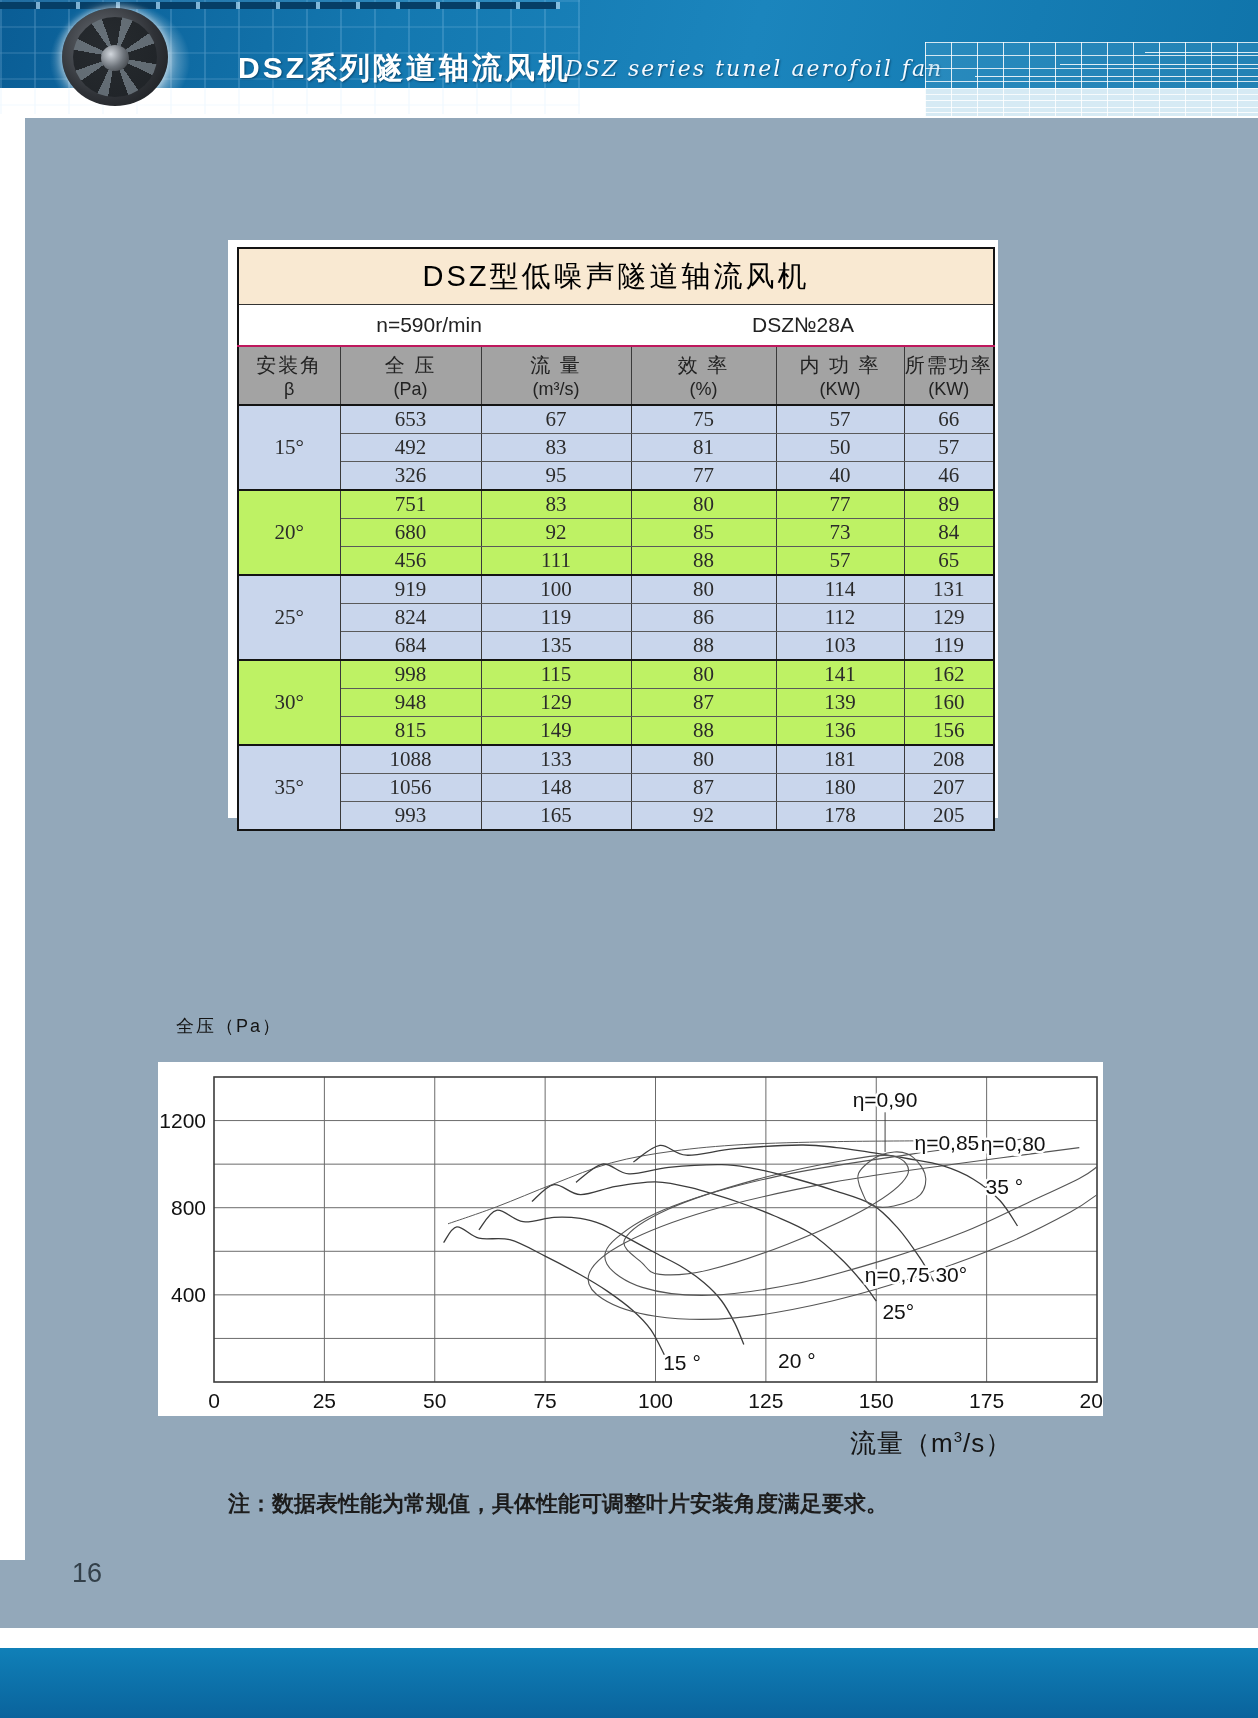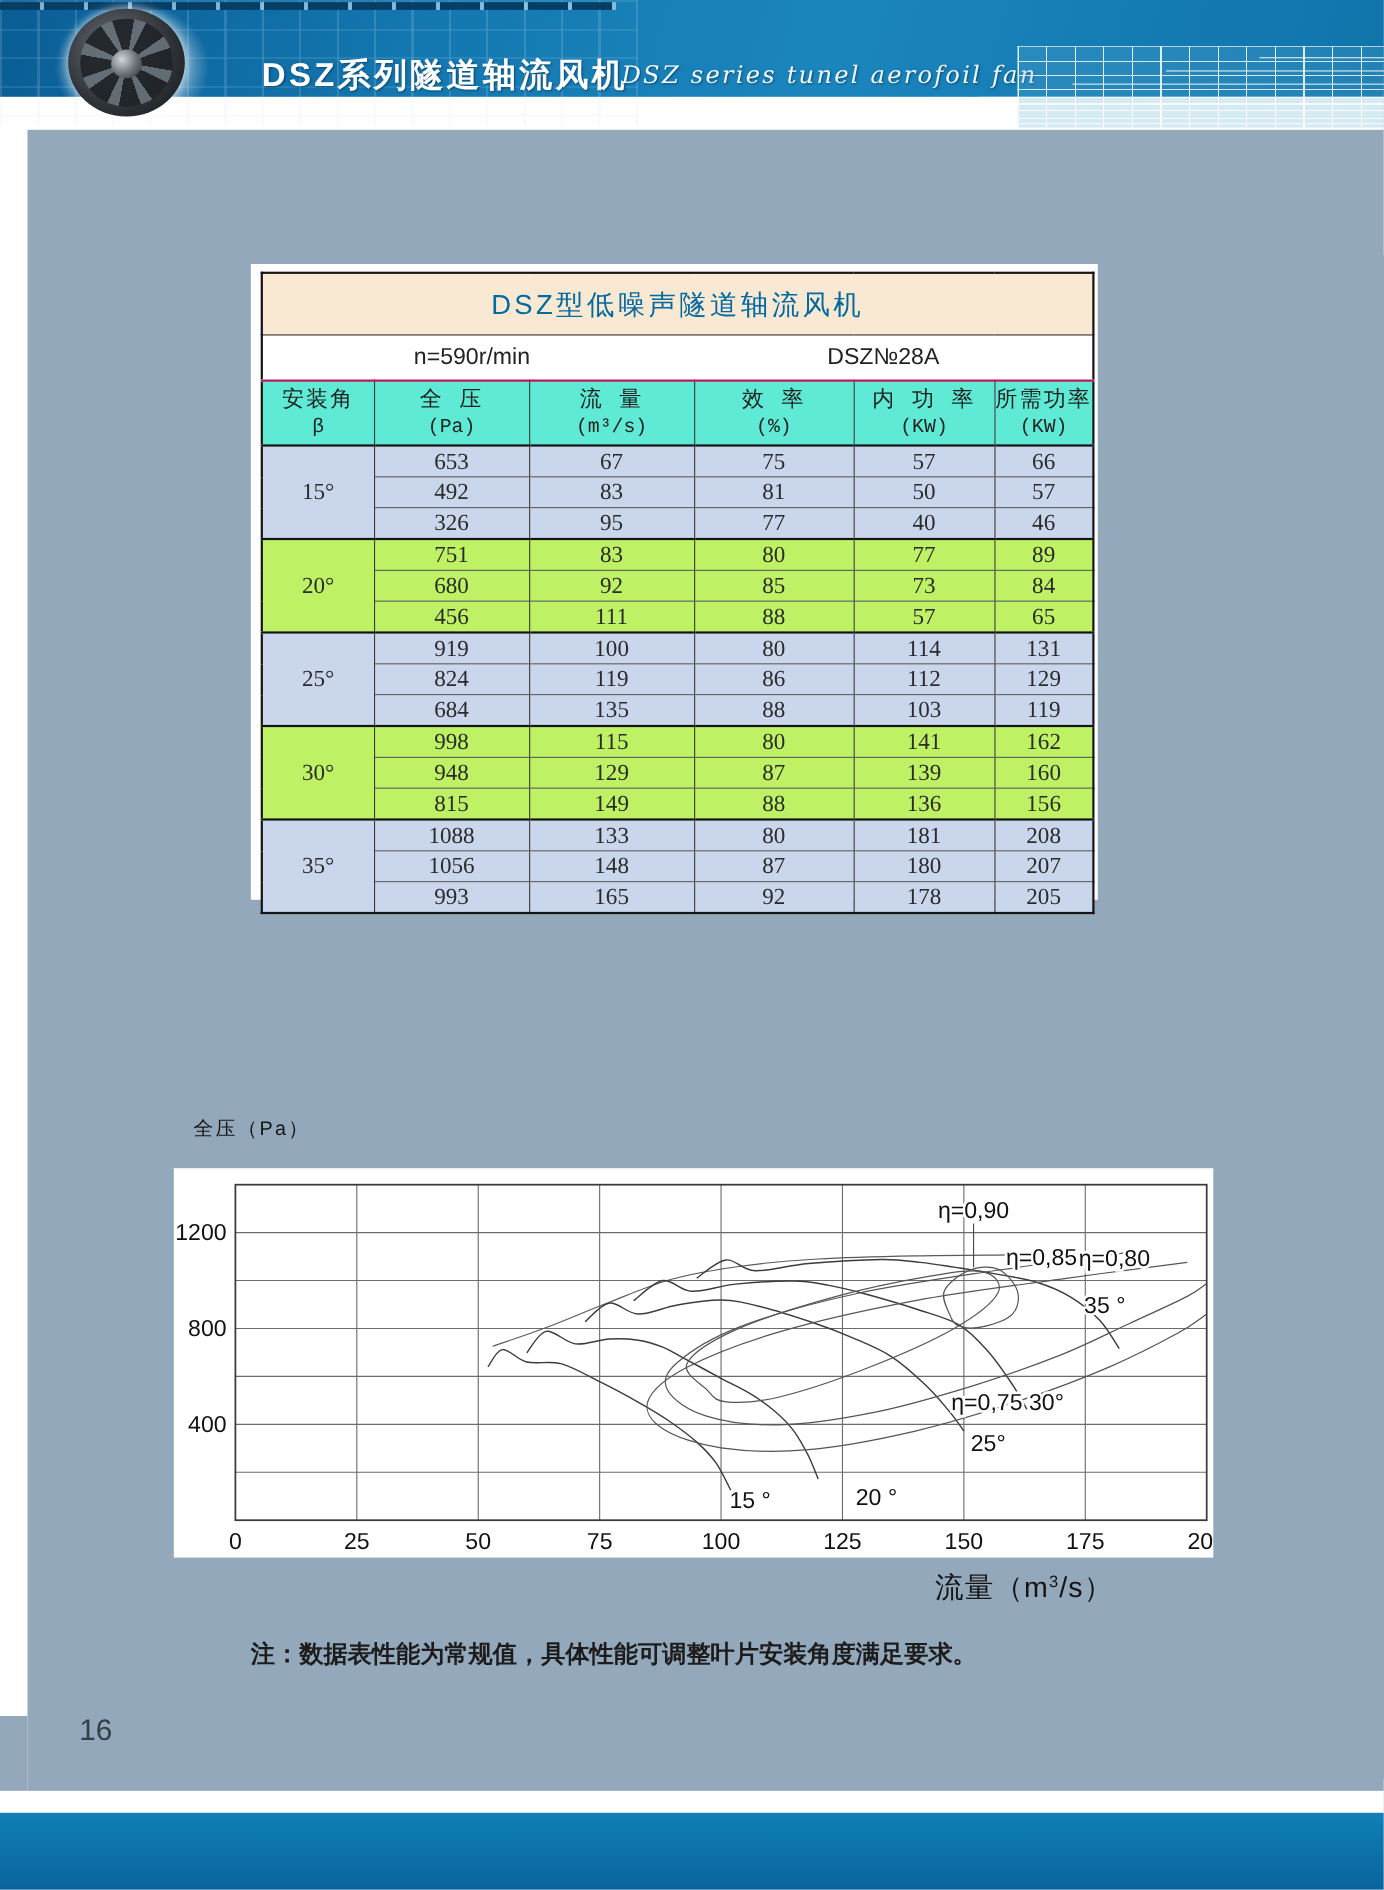--- a/index.html
+++ b/index.html
@@ -40,27 +40,27 @@
   .graybg{left:25px;top:118px;width:1233px;height:1510px;background:#93a8ba;}
   .graycorner{left:0;top:1560px;width:25px;height:68px;background:#93a8ba;}
 
   
   .table-panel{left:228px;top:240px;width:770px;height:578px;background:#fff;
     padding:7px 9px;box-sizing:border-box;}
   table.perf{border-collapse:collapse;width:100%;height:100%;table-layout:fixed;
     border:2px solid #141414;}
   table.perf th, table.perf td{border-left:1px solid #3a3a3a;border-right:1px solid #3a3a3a;
     padding:0;text-align:center;font-weight:normal;}
-  tr.title-row th{background:#f9e9d2;height:55px;font-size:25px;letter-spacing:3px;color:#0369a1;
+  tr.title-row th{background:#f9e9d2;height:55px;font-size:29px;letter-spacing:3px;color:#000000;
     border-bottom:1px solid #333;font-family:"Liberation Sans",sans-serif;}
   tr.speed-row th{background:#ffffff;height:40px;border-bottom:2px solid #be185d;}
   tr.speed-row .half{display:inline-block;width:49%;font-size:21px;color:#222;
     font-family:"Liberation Sans",sans-serif;}
-  tr.colhead-row th{background:#5eead4;height:57px;border-bottom:2px solid #141414;
-    font-family:Liberation Mono, monospace;color:#222;}
+  tr.colhead-row th{background:#a3a3a3;height:57px;border-bottom:2px solid #141414;
+    font-family:Liberation Sans, sans-serif;color:#222;}
   .cname{display:block;font-size:20px;letter-spacing:2px;line-height:26px;}
   .cunit{display:block;font-size:18px;line-height:22px;}
   td.val, td.angle-cell{font-family:"Liberation Serif","DejaVu Serif",serif;
     font-size:21px;color:#2b2b2b;height:27px;}
   td.val{border-bottom:1px solid #5a5a5a;}
   tr.group-start td{border-top:2px solid #141414;}
   tr.tone-blue td{background:#c9d6ec;}
   tr.tone-cream td{background:#bef264;}
 
   

